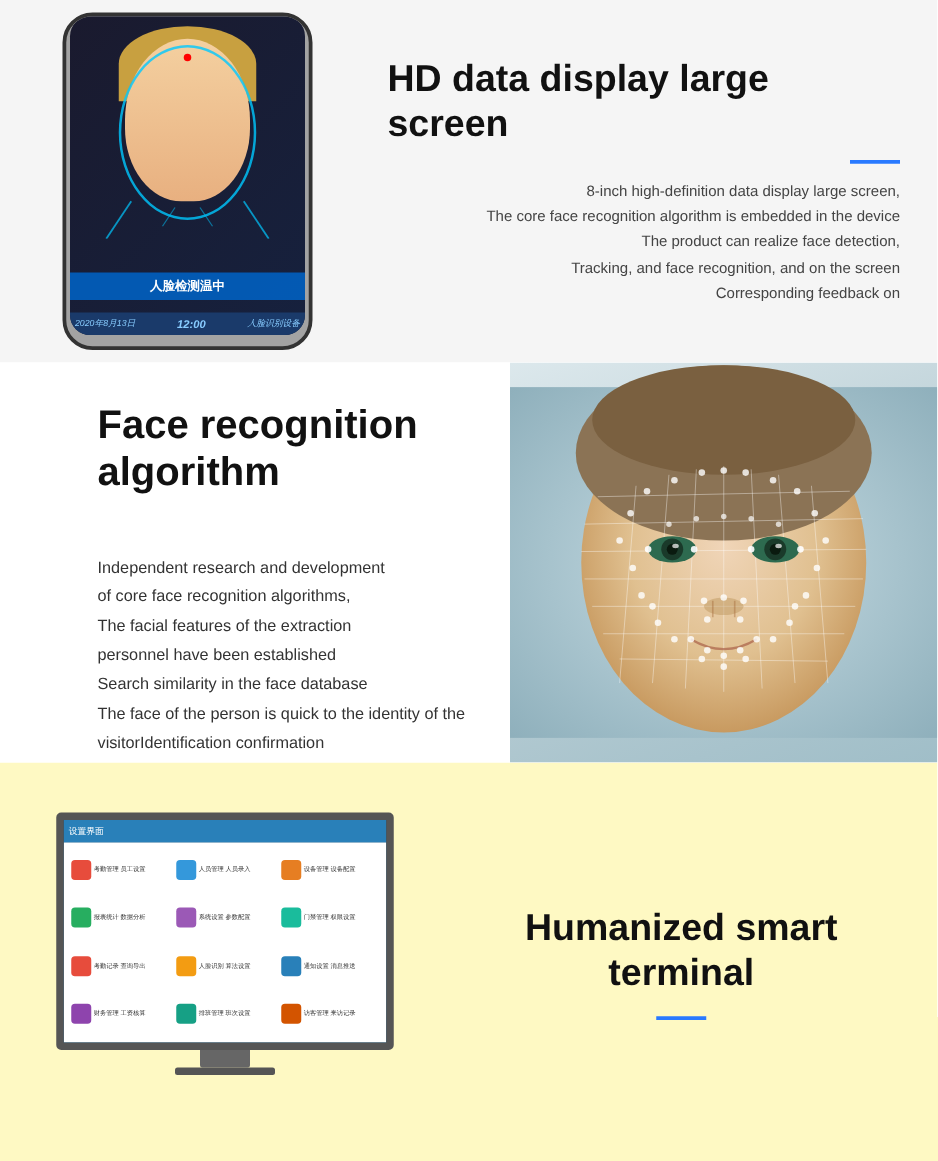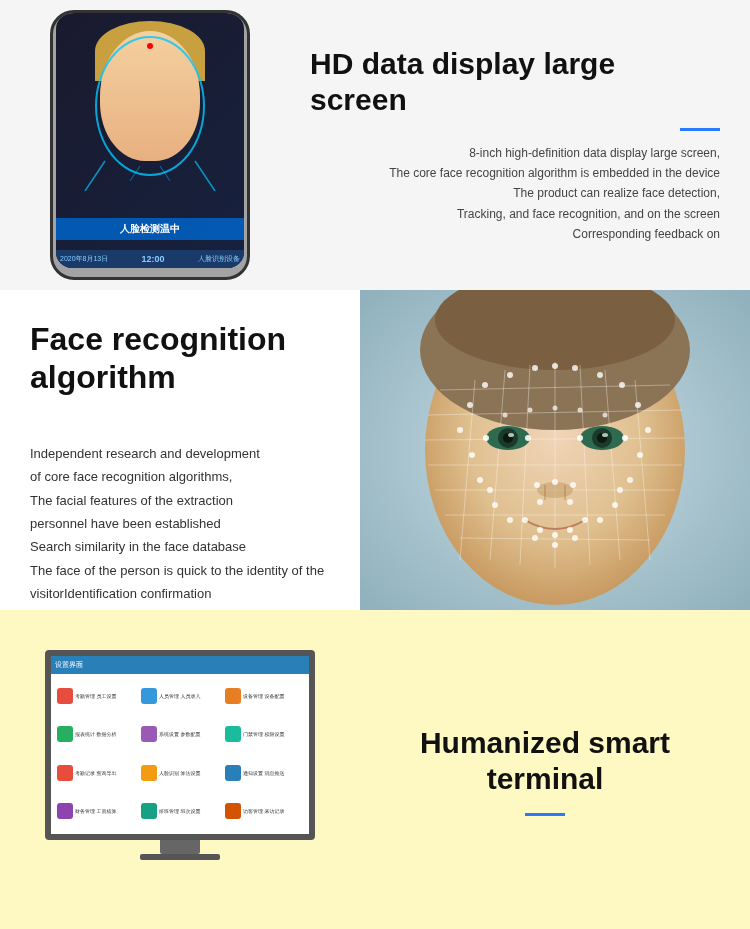--- a/index.html
+++ b/index.html
@@ -108,20 +108,21 @@
       background: #1a3a6a;
       width: 100%;
       padding: 4px;
       position: absolute;
       bottom: 0;
       display: flex;
       justify-content: space-between;
       align-items: center;
       font-size: 8px;
       color: #8cf;
+      font-style: italic;
     }
 
     .section-1-right {
       flex: 1;
       display: flex;
       flex-direction: column;
       justify-content: center;
       padding: 20px 30px 20px 10px;
     }
     .main-title {
@@ -148,20 +149,21 @@
     }
 
     
     .section-2 {
       display: flex;
       flex-direction: row;
       width: 100%;
       height: 320px;
       background: #fff;
       position: relative;
+      padding-left: 48px;
     }
     .section-2-left {
       width: 360px;
       display: flex;
       flex-direction: column;
       justify-content: flex-start;
       padding: 30px 20px 20px 30px;
     }
     .section-title-large {
       font-size: 32px;

